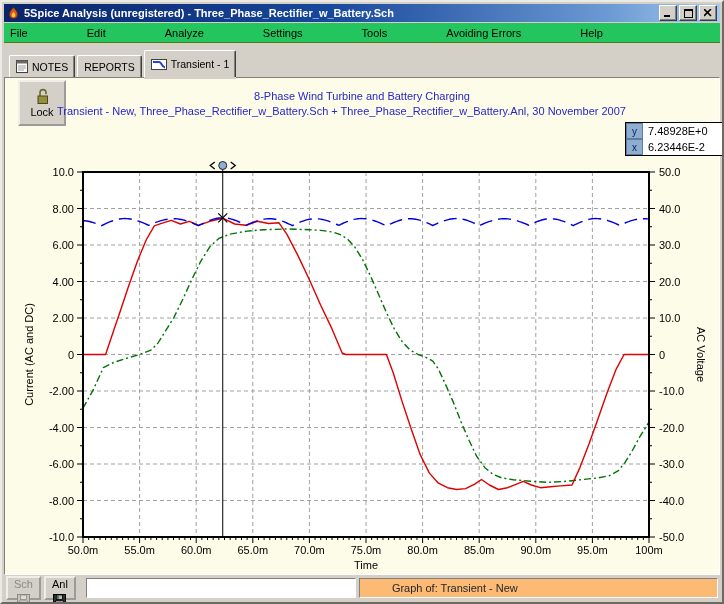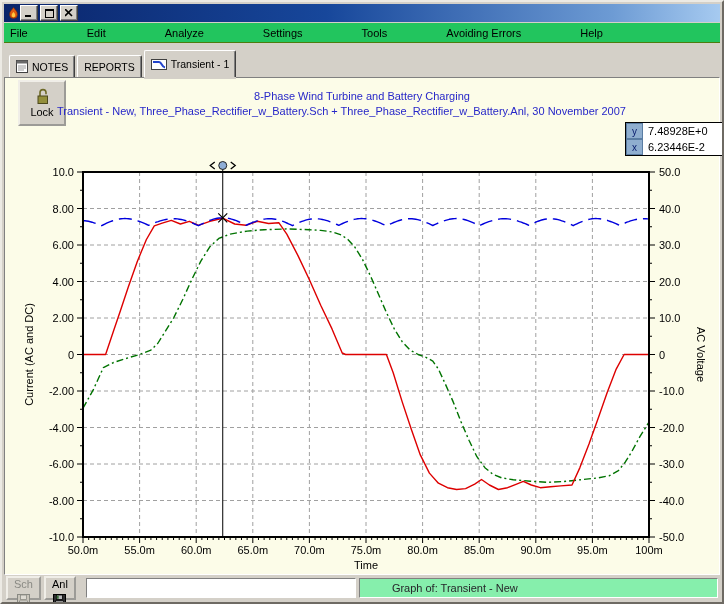--- a/index.html
+++ b/index.html
@@ -59,35 +59,36 @@
   .ro-key{width:15px;background:#8FAECF;border:1px solid #5a7da3;color:#0A1E6E;display:flex;align-items:center;justify-content:center;font-size:10px;}
   .ro-val{flex:1;display:flex;align-items:center;padding-left:5px;font-size:11px;}
   
   #plot-svg{position:absolute;left:16px;top:82px;}
   
   .statusbar{position:absolute;left:4px;top:575px;right:4px;height:24px;background:#D4D0C8;display:flex;align-items:center;padding:1px 2px;gap:3px;}
   .sbtn{height:20px;display:flex;align-items:center;gap:4px;padding:0 6px;background:#D4D0C8;border:2px outset #F0EEE8;flex-direction:column;}
   .sbtn.disabled{color:#8a8a84;}
   .status-gap{width:4px;}
   .status-white{width:268px;height:18px;background:#fff;border:1px solid;border-color:#808080 #fff #fff #808080;}
-  .status-blue{flex:1;height:18px;background:#86efac;border:1px solid;border-color:#808080 #fff #fff #808080;display:flex;align-items:center;padding-left:32px;color:#26262a;}
+  .status-blue{flex:1;height:18px;background:#fdba74;border:1px solid;border-color:#808080 #fff #fff #808080;display:flex;align-items:center;padding-left:32px;color:#26262a;}
   svg{display:block;}
 </style>
 </head>
 <body>
 
 <div class="frame"></div>
 
 <div class="titlebar">
   <span>
     <svg width="13" height="13" viewBox="0 0 13 13">
       <path d="M6.5,0.5 C8.2,3 10.4,4.2 10.4,7.4 A3.9,3.9 0 1 1 2.6,7.4 C2.6,4.2 4.8,3 6.5,0.5 Z" fill="#E05A10" stroke="#7a2d00" stroke-width="0.6"></path>
       <path d="M6.5,5 C7.4,6.3 8.3,6.8 8.3,8.5 A1.8,1.8 0 1 1 4.7,8.5 C4.7,6.8 5.6,6.3 6.5,5 Z" fill="#FFC840"></path>
     </svg>
   </span>
+  <span class="tb-text">5Spice Analysis (unregistered) - Three_Phase_Rectifier_w_Battery.Sch</span>
   <span class="winbtns">
     <span class="winbtn">
         <svg width="8" height="8">
           <rect x="0" y="6" width="6" height="2" fill="#000"></rect>
         </svg>
       </span>
     <span class="winbtn">
         <svg width="9" height="9">
           <rect x="0.5" y="0.5" width="8" height="8" fill="none" stroke="#000"></rect>
           <rect x="0" y="0" width="9" height="2" fill="#000"></rect>

